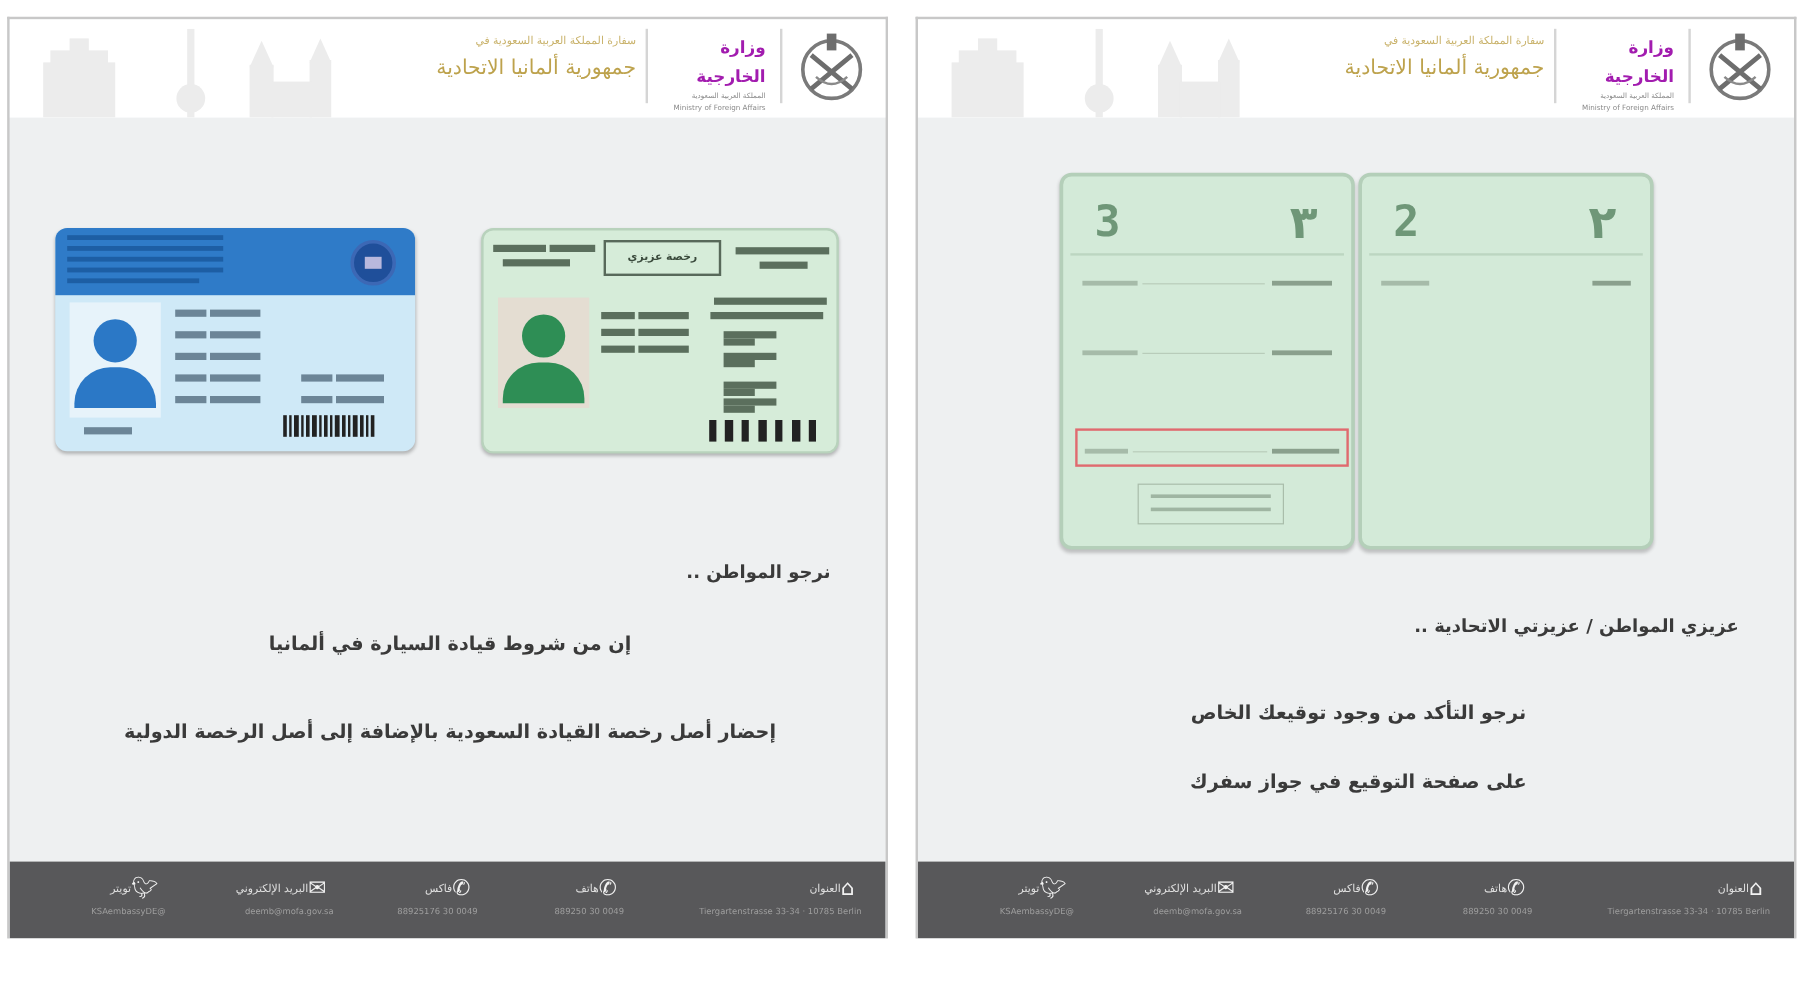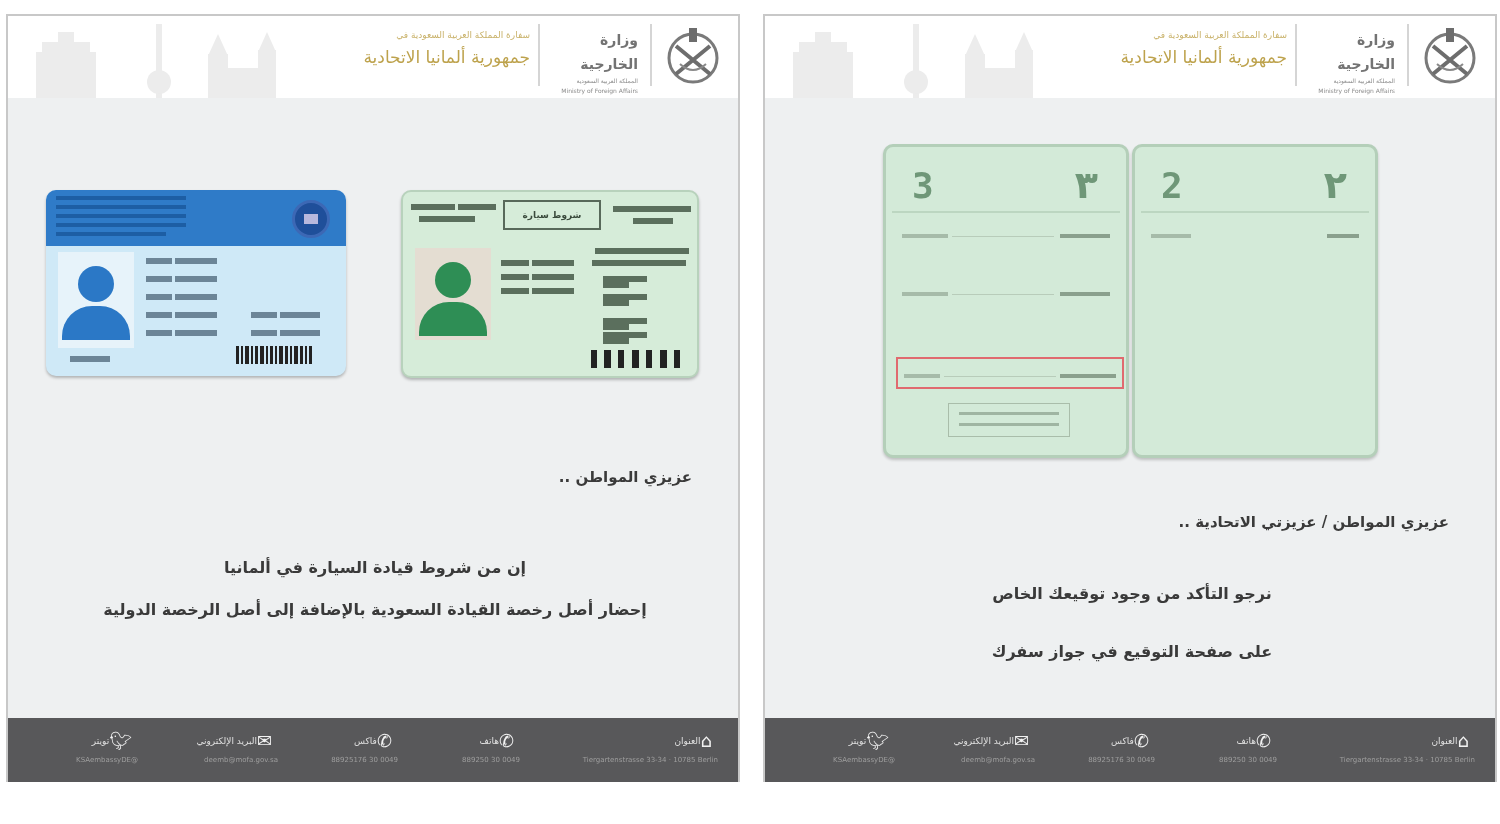--- a/index.html
+++ b/index.html
@@ -28,21 +28,21 @@
     .header .org {
       position: absolute; right: 208px; top: 10px; width: 260px; 
       direction: rtl;
     }
     .org .small { font-size: 9px; color: #c9b26a; display: block; line-height: 18px; }
     .org .big { font-size: 17px; color: #bda24c; font-weight: normal; display: block; line-height: 26px; }
     .vsep { position: absolute; top: 8px; width: 2px; height: 62px; background: #d5d5d5; }
     .header .brand {
       position: absolute; right: 100px; top: 12px; width: 94px; height: 58px; text-align: right;
     }
-    .brand .calligraphy { font-size: 14px; color: #737373; font-weight: bold; line-height: 24px; display:block; }
+    .brand .calligraphy { font-size: 14px; color: #a21caf; font-weight: bold; line-height: 24px; display:block; }
     .brand .sub { font-size: 6px; color: #8a8a8a; line-height: 10px; display:block; }
     .header .emblem { position: absolute; right: 14px; top: 8px; width: 62px; height: 64px; }
 
     
     .id-card {
       position: absolute; left: 38px; top: 174px; width: 300px; height: 186px;
       background: #cfe9f7; border-radius: 10px; overflow: hidden;
       box-shadow: 0 2px 3px rgba(0,0,0,0.25);
     }
     .id-card .top {
@@ -74,21 +74,21 @@
       border: 2px solid #58695a; font-size: 9px; font-weight: bold; color: #3a4a3c;
       text-align: center; line-height: 26px; direction: rtl;
     }
     .dl-card .photo { position: absolute; left: 12px; top: 56px; width: 76px; height: 92px; background: #e4ddd2; }
     .dl-card .person-head, .dl-card .person-body { background: #2e8e55; }
     .dl-card .dash-row span { background: #5b6f5d; }
 
     
     .msg { position: absolute; direction: rtl; color: #3a3a3a; font-weight: bold; }
     .left .greet { right: 46px; top: 452px; font-size: 15px; }
-    .left .line1 { left: 0; width: 734px; text-align: center; top: 542px; font-size: 16px; }
+    .left .line1 { left: 0; width: 734px; text-align: center; top: 511px; font-size: 16px; }
     .left .line2 { left: 0; width: 734px; text-align: center; top: 584px; font-size: 16px; }
     .right .greet { right: 46px; top: 497px; font-size: 15px; }
     .right .line1 { left: 0; width: 734px; text-align: center; top: 568px; font-size: 16px; }
     .right .line2 { left: 0; width: 734px; text-align: center; top: 626px; font-size: 16px; }
 
     
     .passport { position: absolute; left: 118px; top: 128px; width: 498px; height: 316px; }
     .page {
       position: absolute; top: 0; width: 246px; height: 314px; background: #d3ead8;
       border: 3px solid #b4cfb9; border-radius: 10px;
@@ -197,21 +197,21 @@
         <i style="width:4px"></i>
         <i style="width:3px"></i>
         <i style="width:2px"></i>
         <i style="width:3px"></i>
     </div>
   </div>
 
   <div class="dl-card">
     <div class="dash-row" style="left:8px;top:12px"><span style="width:44px"></span><span style="width:38px"></span></div>
     <div class="dash-row" style="left:16px;top:24px"><span style="width:56px"></span></div>
-    <div class="title-box">شروط سيارة</div>
+    <div class="title-box">رخصة عزيزي</div>
     <div class="dash-row" style="left:210px;top:14px"><span style="width:78px"></span></div>
     <div class="dash-row" style="left:230px;top:26px"><span style="width:40px"></span></div>
     <div class="photo">
       <div class="person-head"></div>
       <div class="person-body"></div>
     </div>
     <div class="dash-row" style="left:192px;top:56px"><span style="width:94px"></span></div>
     <div class="dash-row" style="left:98px;top:68px"><span style="width:28px"></span><span style="width:42px"></span><span style="width:0;margin-left:12px"></span><span style="width:94px"></span></div>
     <div class="dash-row" style="left:98px;top:82px"><span style="width:28px"></span><span style="width:42px"></span></div>
     <div class="dash-row" style="left:98px;top:96px"><span style="width:28px"></span><span style="width:42px"></span></div>
@@ -229,21 +229,21 @@
         <i style="width:7px"></i>
         <i style="width:3px;background:transparent"></i>
         <i style="width:6px"></i>
         <i style="width:4px;background:transparent"></i>
         <i style="width:7px"></i>
         <i style="width:3px;background:transparent"></i>
         <i style="width:6px"></i>
     </div>
   </div>
 
-  <div class="msg greet">عزيزي المواطن ..</div>
+  <div class="msg greet">نرجو المواطن ..</div>
   <div class="msg line1">إن من شروط قيادة السيارة في ألمانيا</div>
   <div class="msg line2">إحضار أصل رخصة القيادة السعودية بالإضافة إلى أصل الرخصة الدولية</div>
 
   <div class="footer">
     <div class="f-item" style="right:20px">
       <span class="icon">⌂</span><span class="label">العنوان</span>
       <span class="val">Tiergartenstrasse 33-34 · 10785 Berlin</span>
     </div>
     <div class="f-item" style="right:218px">
       <span class="icon">✆</span><span class="label">هاتف</span>

